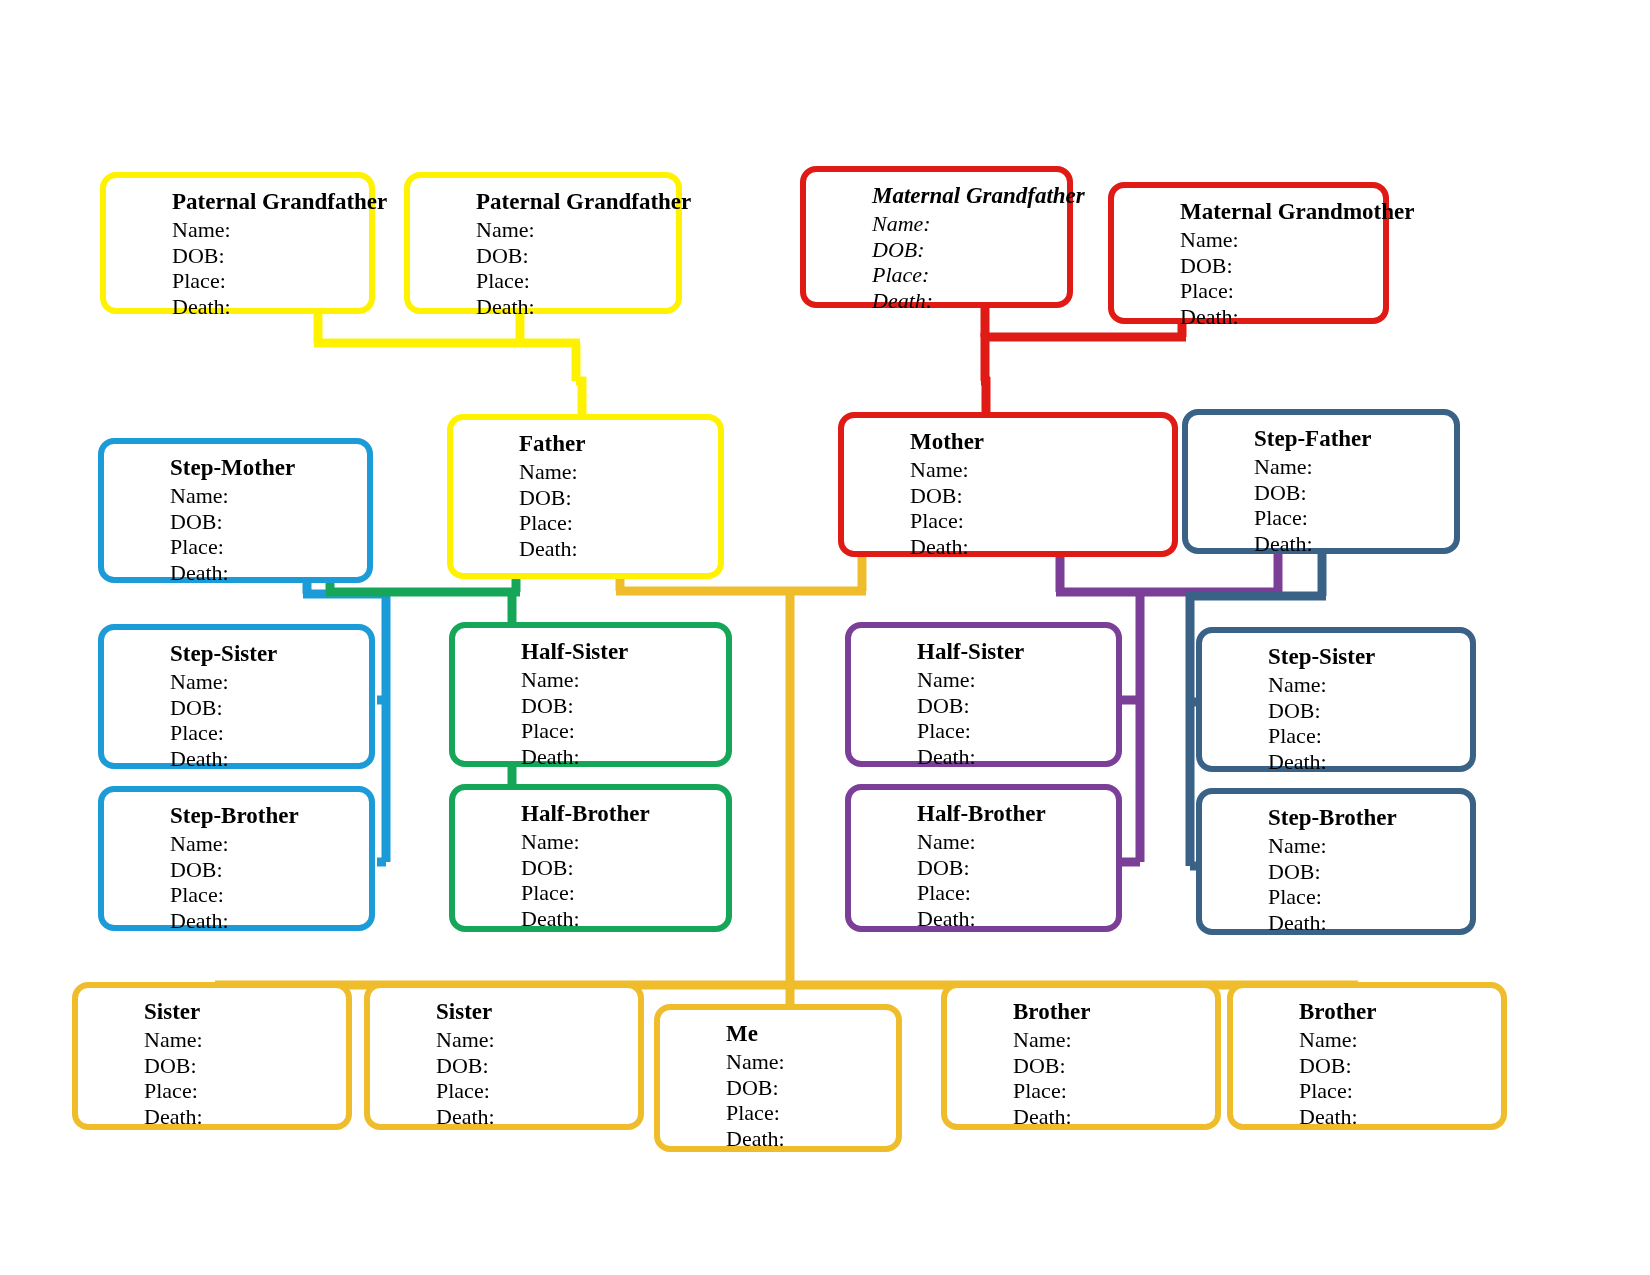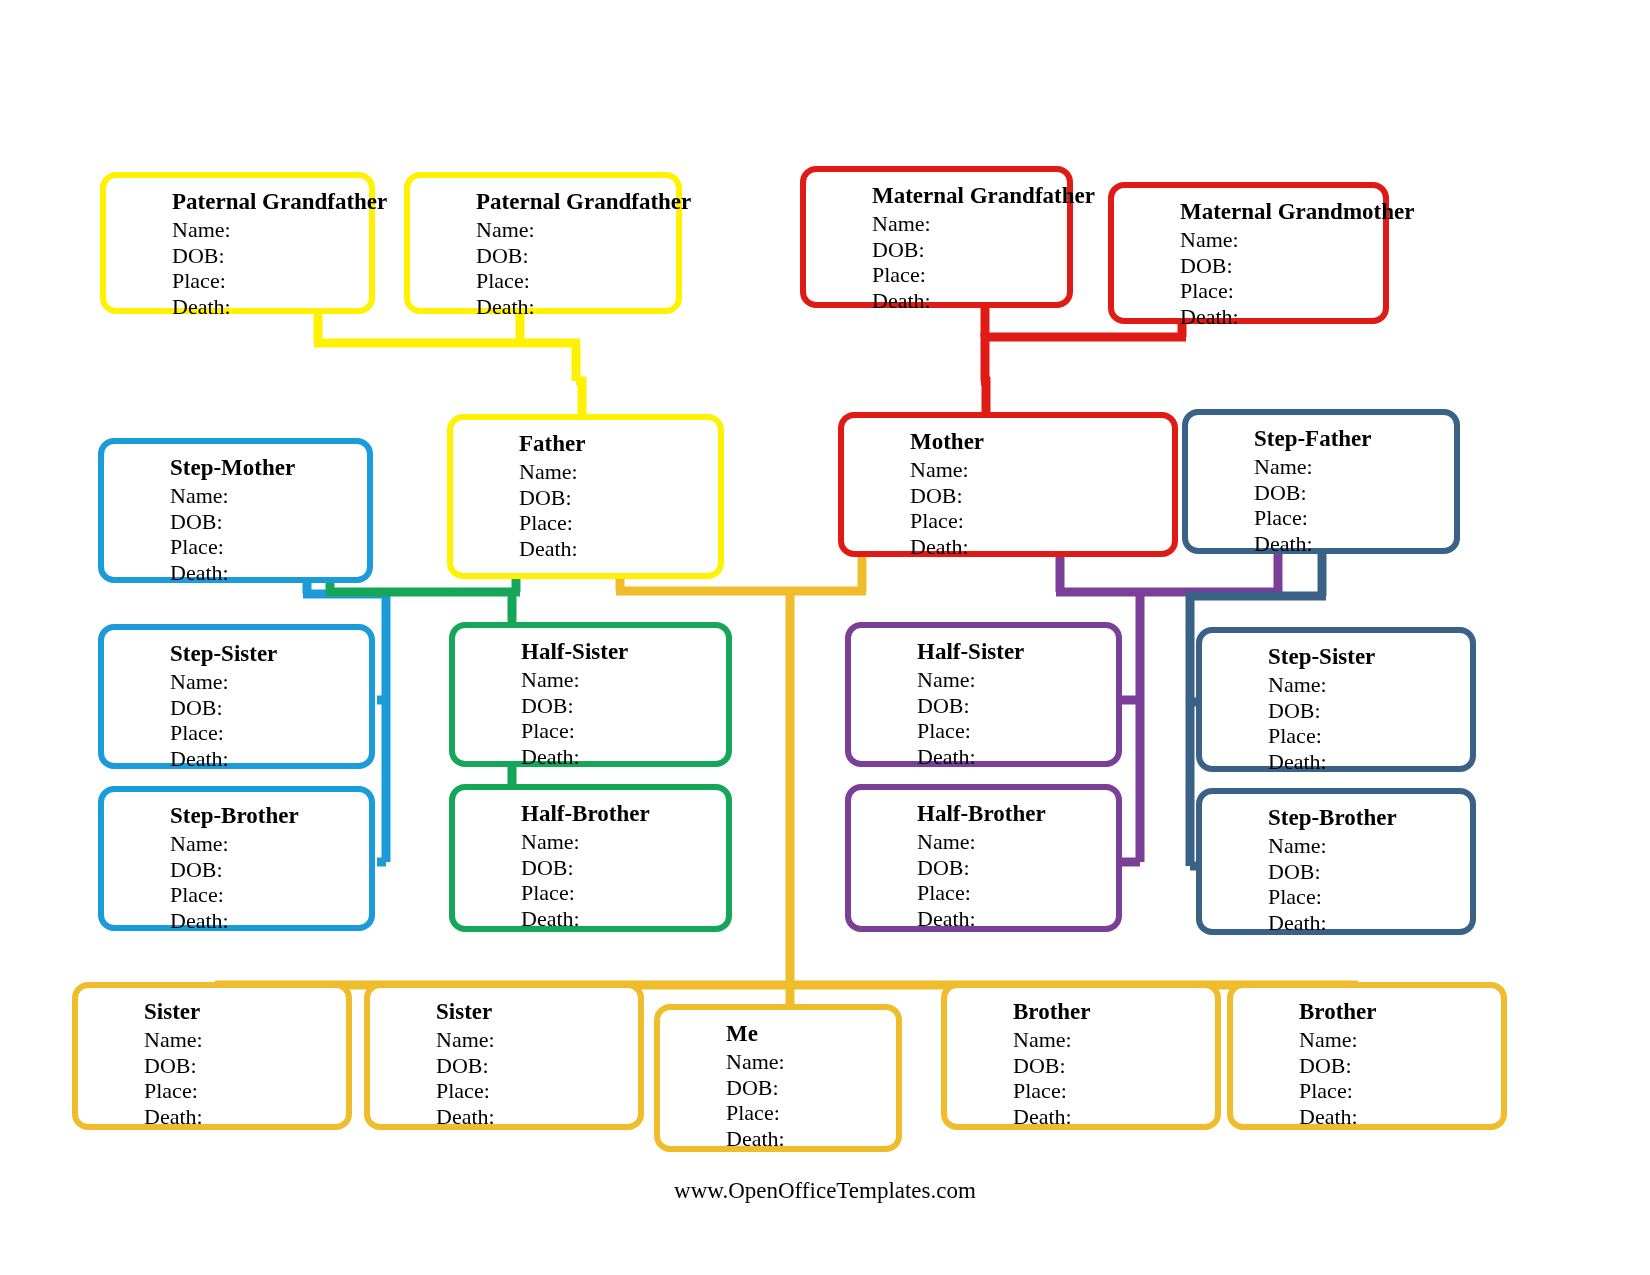--- a/index.html
+++ b/index.html
@@ -121,21 +121,21 @@
         <div class="fld">Place:</div>
         <div class="fld">Death:</div>
       </div>
       <div class="node" style="left: 404px; top: 172px; width: 278px; height: 142px; border-color: rgb(255, 242, 0);">
         <div class="ttl">Paternal Grandfather</div>
         <div class="fld">Name:</div>
         <div class="fld">DOB:</div>
         <div class="fld">Place:</div>
         <div class="fld">Death:</div>
       </div>
-      <div class="node" style="left: 800px; top: 166px; width: 273px; height: 142px; border-color: rgb(224, 27, 22);">
+      <div class="node" style="left: 800px; top: 166px; width: 273px; height: 142px; border-color: rgb(224, 27, 22); font-style: italic;">
         <div class="ttl">Maternal Grandfather</div>
         <div class="fld">Name:</div>
         <div class="fld">DOB:</div>
         <div class="fld">Place:</div>
         <div class="fld">Death:</div>
       </div>
       <div class="node" style="left: 1108px; top: 182px; width: 281px; height: 142px; border-color: rgb(224, 27, 22);">
         <div class="ttl">Maternal Grandmother</div>
         <div class="fld">Name:</div>
         <div class="fld">DOB:</div>
@@ -256,14 +256,13 @@
       </div>
       <div class="node" style="left: 1227px; top: 982px; width: 280px; height: 148px; border-color: rgb(239, 188, 43);">
         <div class="ttl">Brother</div>
         <div class="fld">Name:</div>
         <div class="fld">DOB:</div>
         <div class="fld">Place:</div>
         <div class="fld">Death:</div>
       </div>
     </div>
 
-  <div id="footer">www.OpenOfficeTemplates.com</div>
 </div>
 
 </body></html>

